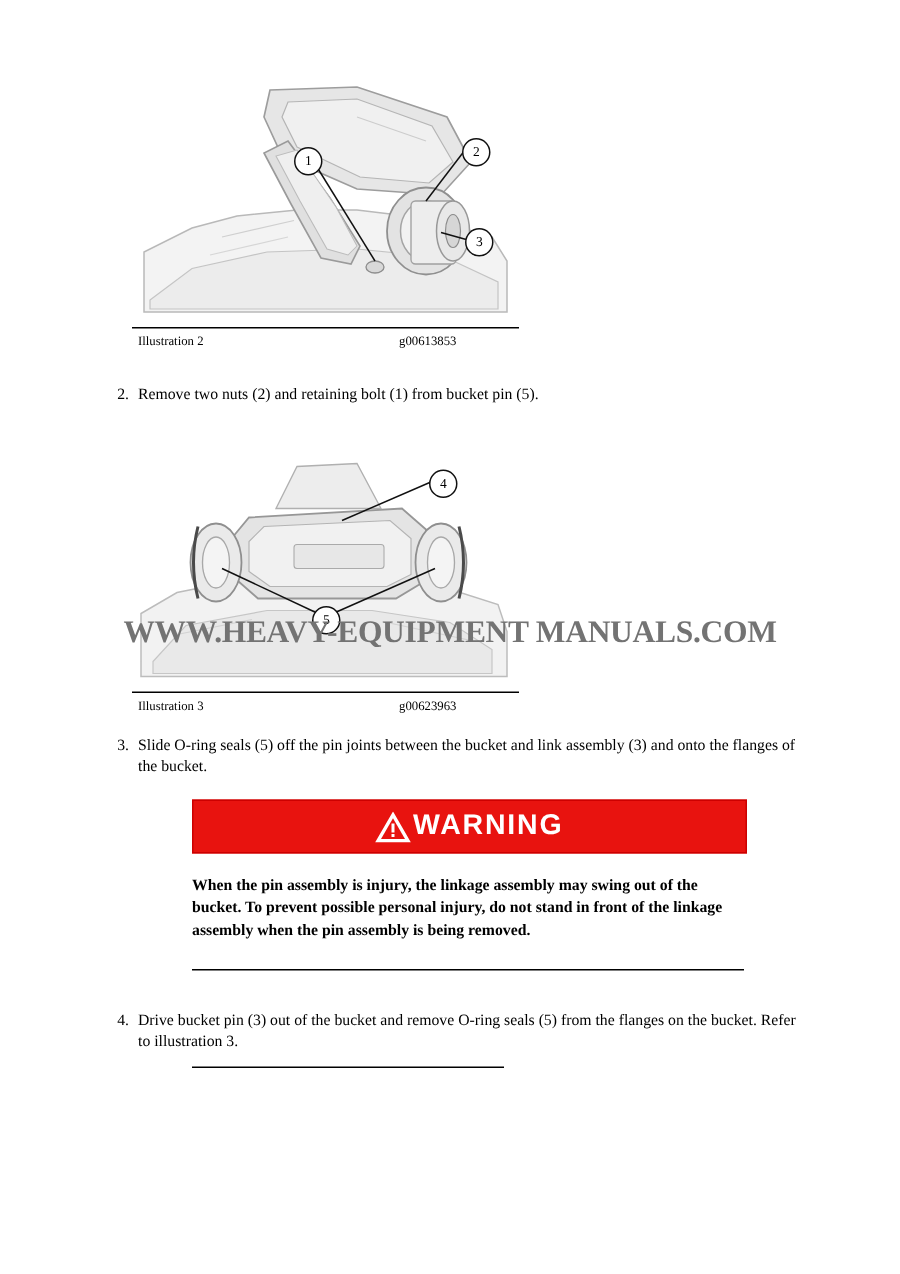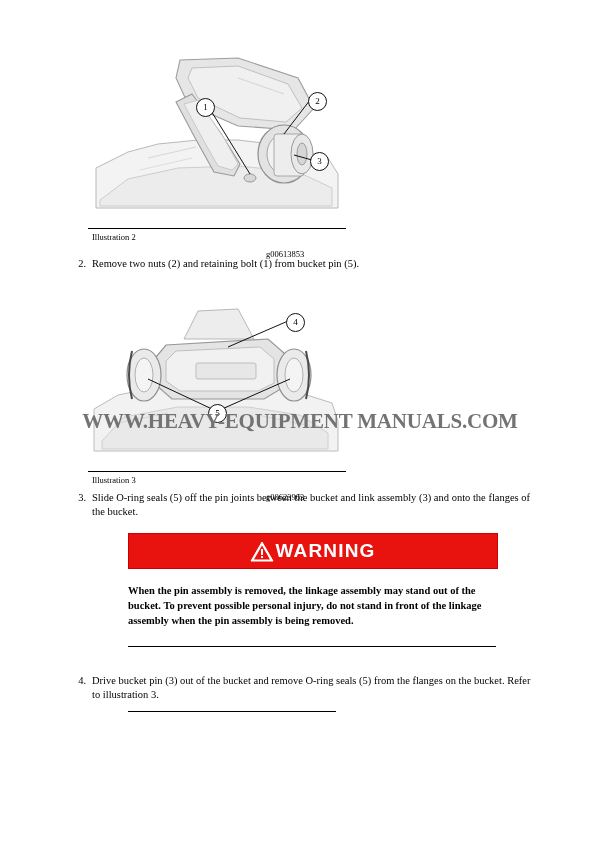--- a/index.html
+++ b/index.html
@@ -31,35 +31,35 @@
   .illus-img {
     position: relative;
     width: 258px;
     background: #ffffff;
     overflow: hidden;
   }
   .illus-caption {
     position: relative;
     width: 258px;
     border-top: 1px solid #000;
-    margin-top: 14px;
+    margin-top: 4px;
     padding-top: 1px;
     font-size: 8.5px;
     font-family: "Liberation Serif", serif;
     height: 14px;
   }
   .illus-caption .left {
     position: absolute;
     left: 4px;
     top: 3px;
   }
   .illus-caption .right {
     position: absolute;
     left: 178px;
-    top: 20px;
+    top: 3px;
   }
 
   
   .mach {
     position: absolute;
     left: 0; top: 0;
   }
   .callout {
     position: absolute;
     width: 17px;
@@ -248,21 +248,21 @@
       <svg width="24" height="21" viewBox="0 0 24 21" xmlns="http://www.w3.org/2000/svg">
         <path d="M12 1 L23 20 L1 20 Z" fill="#ffffff" stroke="#ffffff" stroke-width="1"></path>
         <path d="M12 4.5 L20 18.4 L4 18.4 Z" fill="#e8130f"></path>
         <rect x="11" y="8" width="2" height="6" fill="#ffffff"></rect>
         <rect x="11" y="15" width="2" height="2" fill="#ffffff"></rect>
       </svg>
       <span class="warn-label">WARNING</span>
     </div>
   </div>
 
-  <div class="warn-text">When the pin assembly is removed, the linkage assembly may stand out of the bucket. To prevent possible personal injury, do not stand in front of the linkage assembly when the pin assembly is being removed.</div>
+  <div class="warn-text">When the pin assembly is injury, the linkage assembly may swing out of the bucket. To prevent possible personal injury, do not stand in front of the linkage assembly when the pin assembly is being removed.</div>
 
   <div class="rule" style="left:128px; top:646px; width:368px;"></div>
 
   <div class="step" style="left:70px; top:674px; width:468px;">
     <span class="num">4.</span>
     <span class="txt">Drive bucket pin (3) out of the bucket and remove O-ring seals (5) from the flanges on the bucket. Refer to illustration 3.</span>
   </div>
 
   <div class="rule" style="left:128px; top:711px; width:208px;"></div>
 

